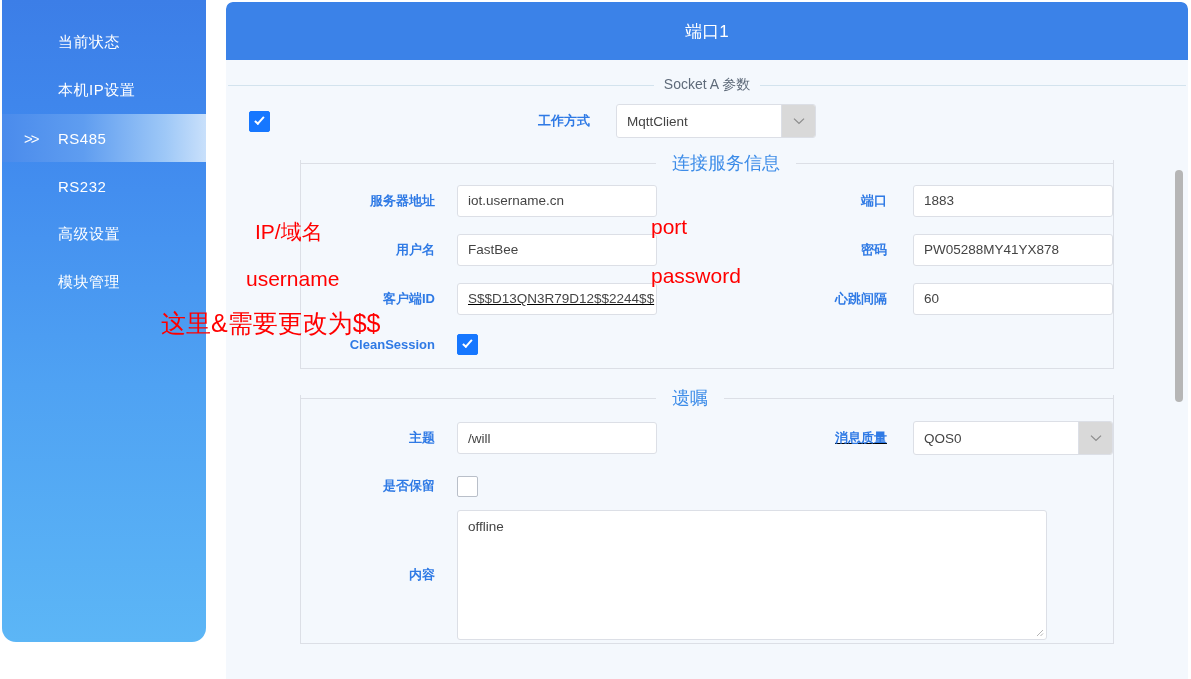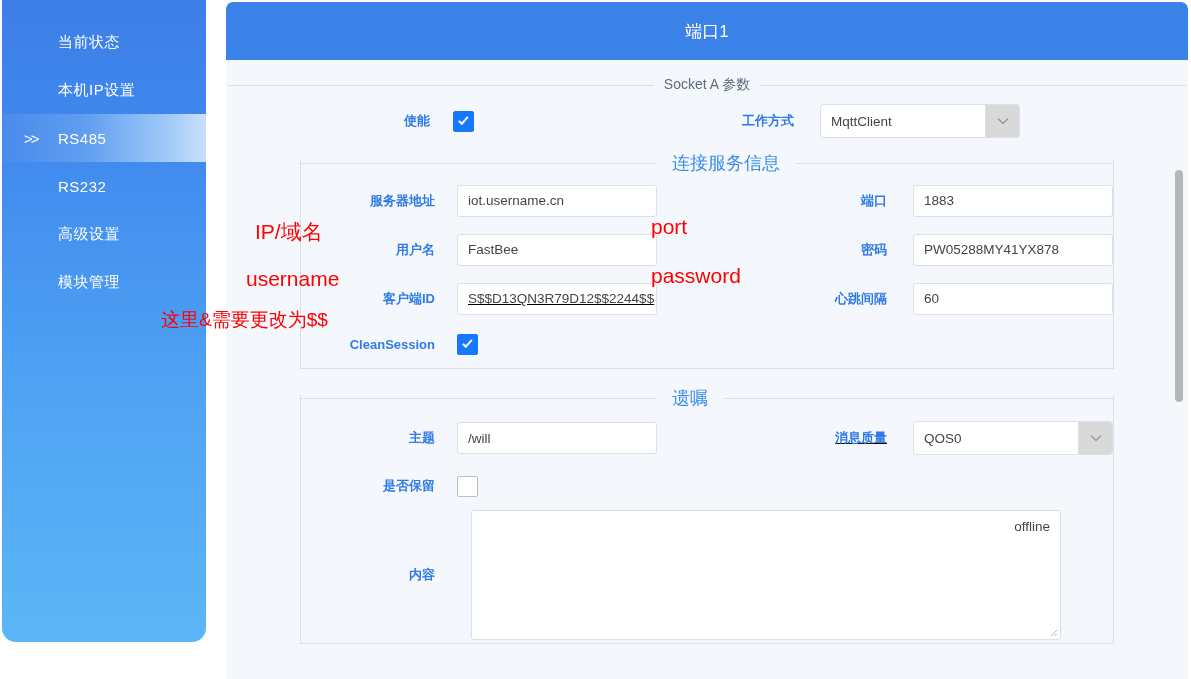--- a/index.html
+++ b/index.html
@@ -184,23 +184,20 @@
       <span>端口1</span>
     </header>
 
     <div class="legend-row" style="margin-top:16px;">
       <div class="ln"></div>
       <div class="lbl">Socket A 参数</div>
       <div class="ln"></div>
     </div>
 
     <div class="row" style="height:54px;">
-      <div class="col" style="width:204px; justify-content:flex-end;">
-        <span class="lab">使能</span>
-      </div>
       <div class="col" style="width:30px; justify-content:center; margin-left:18px;">
         <span class="cbox on">
             <i class="tick"></i>
           </span>
       </div>
       <div class="col" style="width:316px; justify-content:flex-end;">
         <span class="lab">工作方式</span>
       </div>
       <div class="col" style="margin-left:26px;">
         <div class="sel" style="width:200px;">
@@ -327,21 +324,21 @@
         </div>
         <div class="col" style="margin-left:22px; width:200px;">
           <span class="cbox off"></span>
         </div>
       </div>
 
       <div class="row" style="height:136px; align-items:center;">
         <div class="col" style="width:134px; justify-content:flex-end;">
           <span class="lab">内容</span>
         </div>
-        <div class="col" style="margin-left:36px; align-items:flex-start;text-align:right;">
+        <div class="col" style="margin-left:22px; align-items:flex-start;">
           <div class="ta" style="width:590px; height:130px;">
             <span>offline</span>
             <span class="grip">
               <svg width="10" height="10" viewBox="0 0 10 10" aria-hidden="true">
                 <path d="M9 3 L3 9 M9 6.5 L6.5 9" stroke="#b5b5b5" stroke-width="1" fill="none"></path>
               </svg>
             </span>
           </div>
         </div>
       </div>
@@ -349,15 +346,15 @@
 
     <div class="sbar-track">
       <div class="sbar-thumb"></div>
     </div>
   </section>
 
   <div class="ann" style="left:255px; top:218px;">IP/域名</div>
   <div class="ann" style="left:651px; top:215px;">port</div>
   <div class="ann" style="left:246px; top:267px;">username</div>
   <div class="ann" style="left:651px; top:264px;">password</div>
-  <div class="ann" style="left:161px; top:307px; font-size:19px;">这里&amp;需要更改为$$</div>
+  <div class="ann" style="left:161px; top:307px; font-size:25px;">这里&amp;需要更改为$$</div>
 
 </div>
 
 </body></html>

